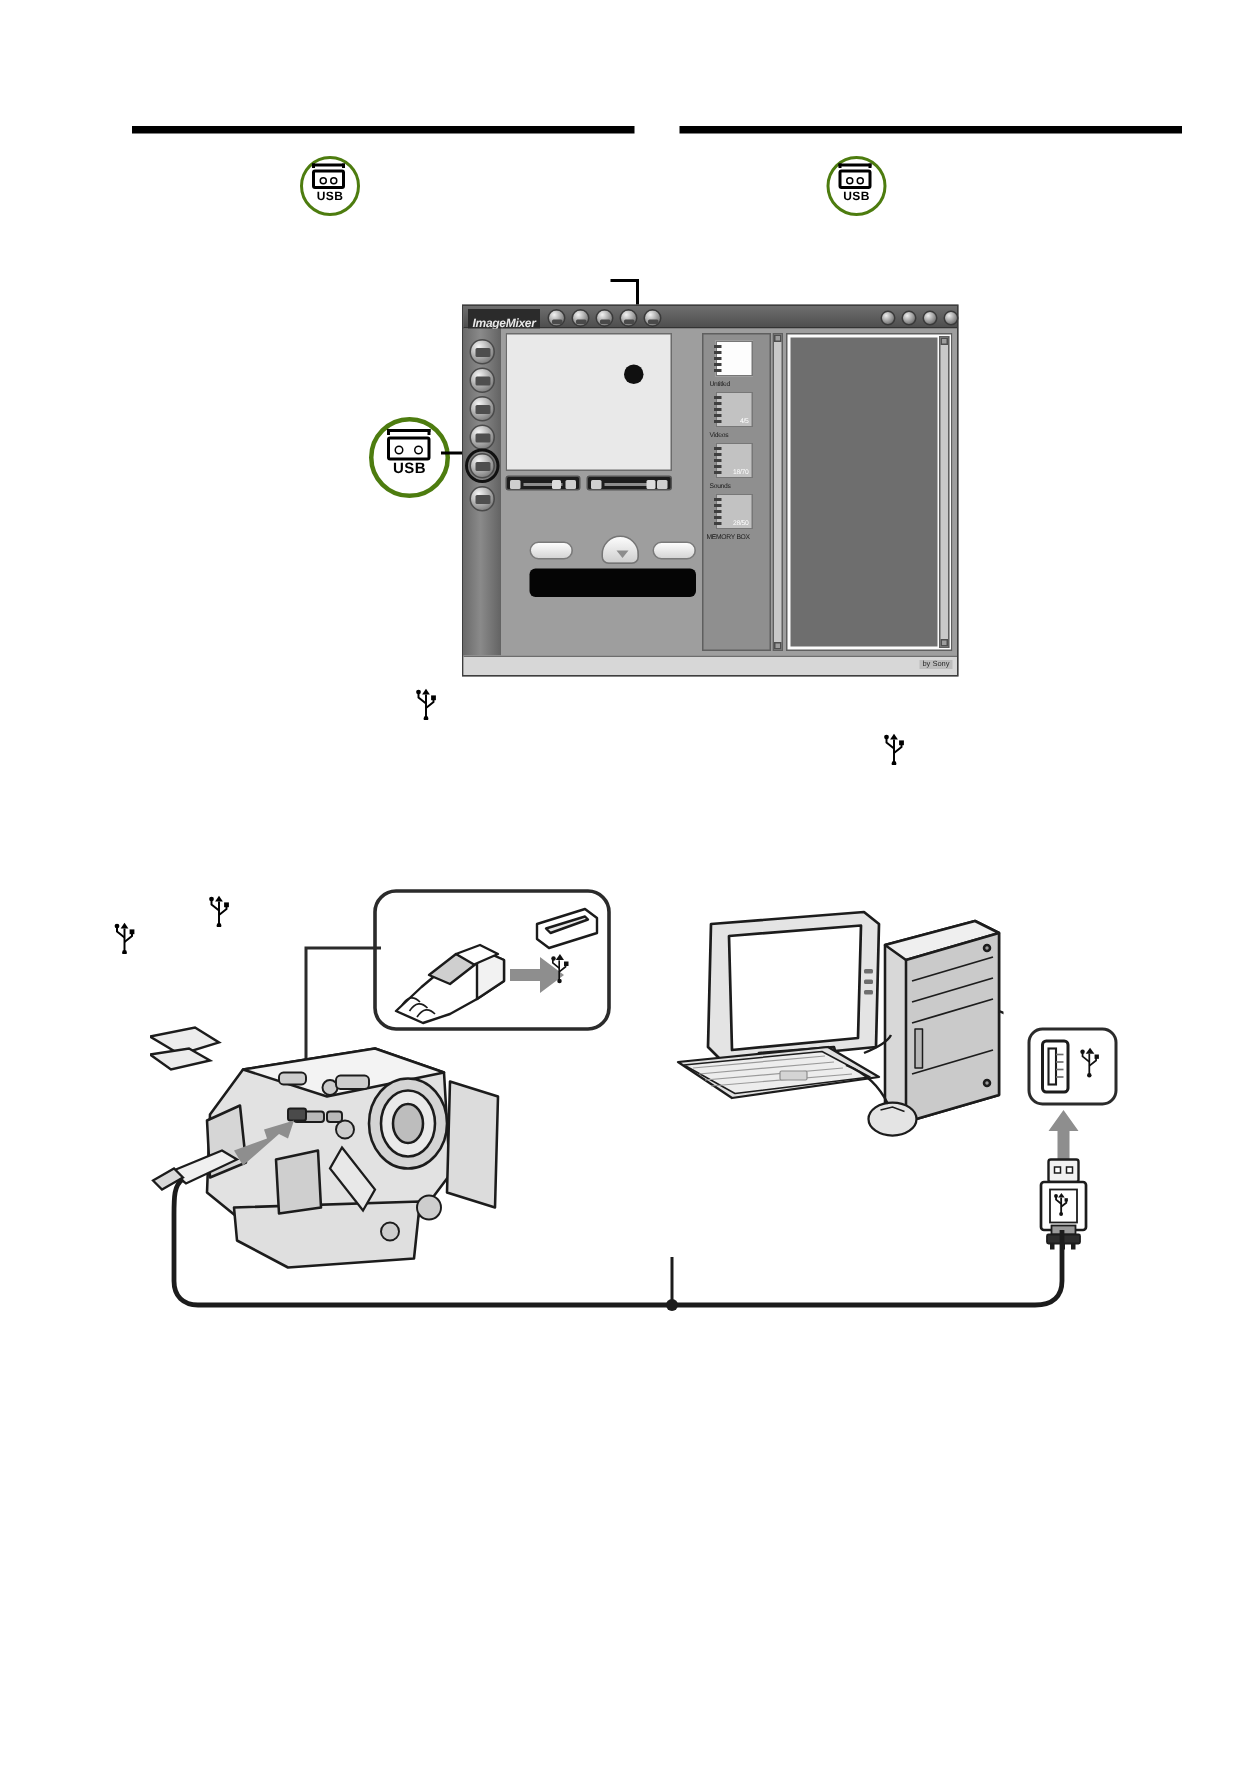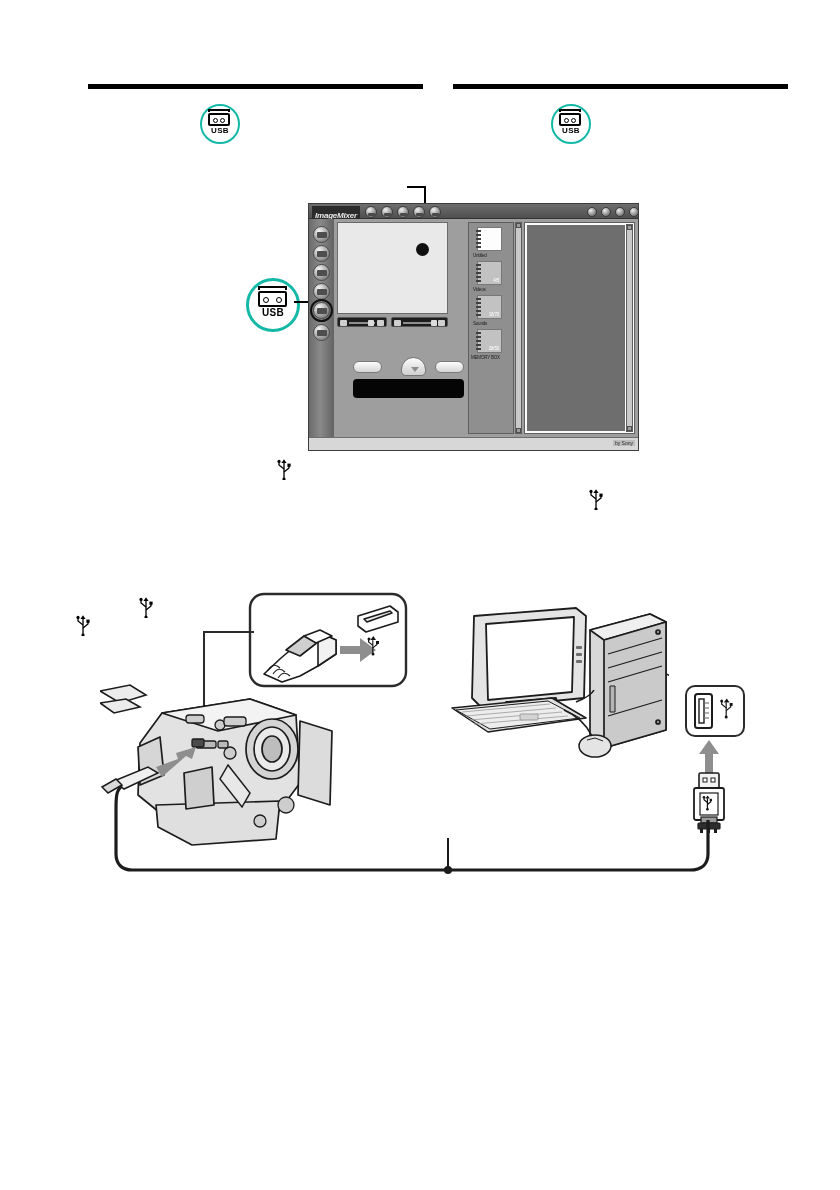--- a/index.html
+++ b/index.html
@@ -7,21 +7,21 @@
     width:840px;height:1190px;background:#ffffff;position:relative;overflow:hidden;
     font-family:"Liberation Sans", sans-serif;color:#000;
   }
   .abs{position:absolute;}
 
   
   .rule{position:absolute;height:5px;background:#000;}
 
   
   .usb-badge{position:absolute;width:36px;height:36px;border-radius:50%;
-      border:2px solid #14b8a6;background:#fff;}
+      border:2px solid #4d7c0f;background:#fff;}
   .usb-badge .cass{position:absolute;left:6px;top:7px;width:22px;height:13px;
       border:2px solid #000;border-radius:2px;background:#fff;box-sizing:border-box;}
   .usb-badge .cass:before,.usb-badge .cass:after{content:"";position:absolute;
       top:3px;width:5px;height:5px;border-radius:50%;border:1.5px solid #000;
       background:#fff;box-sizing:border-box;}
   .usb-badge .cass:before{left:3px;}
   .usb-badge .cass:after{right:3px;}
   .usb-badge .cap{position:absolute;left:6px;top:3px;width:22px;height:3px;
       border-top:2px solid #000;border-left:2px solid #000;border-right:2px solid #000;
       box-sizing:border-box;}

